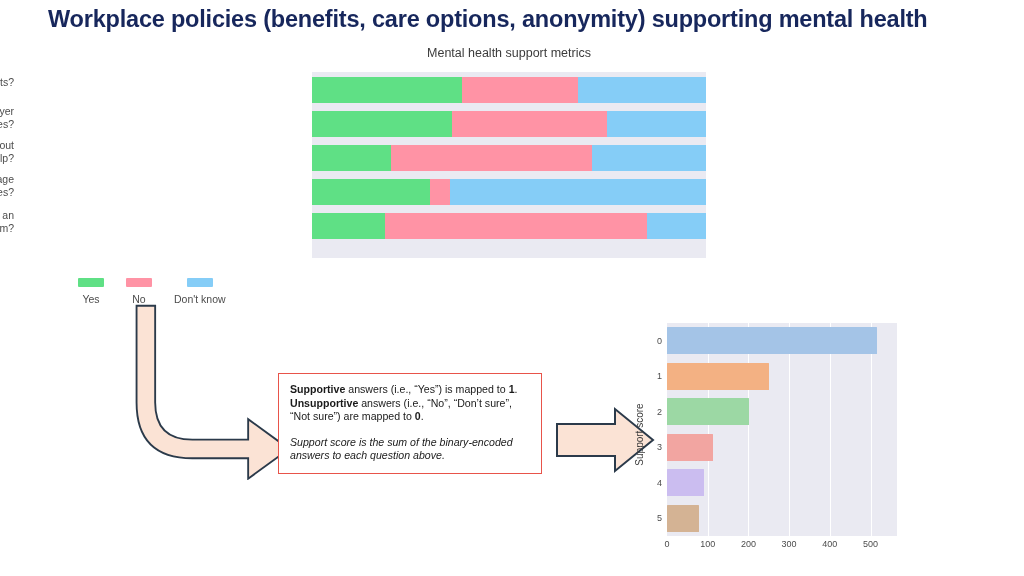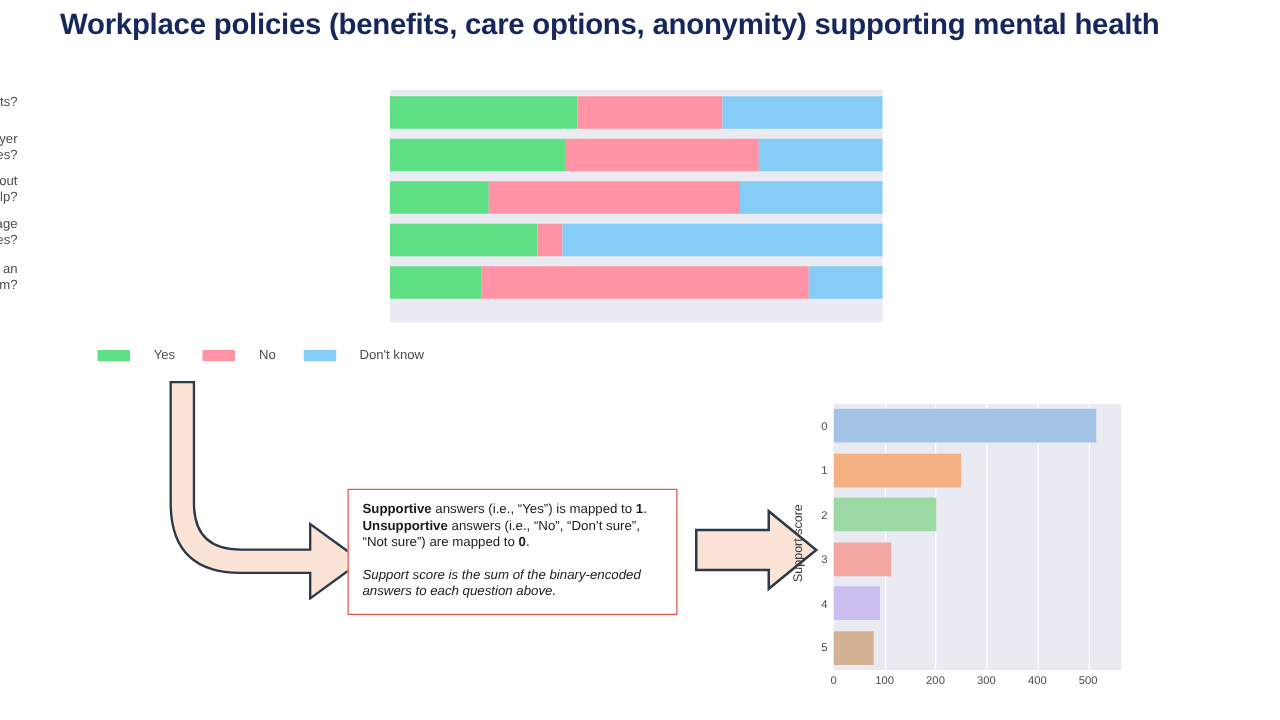--- a/index.html
+++ b/index.html
@@ -102,21 +102,22 @@
     position: absolute;
     left: 78px;
     top: 278px;
     display: flex;
     gap: 22px;
     align-items: center;
   }
   .legend-item {
     display: flex;
     align-items: center;
-    gap: 19px;
+    gap: 6px;
+    flex-direction: column;
   }
   .legend-swatch {
     width: 26px;
     height: 9px;
     border-radius: 1px;
   }
   .legend-text {
     font-size: 10.5px;
     color: #4c4c4c;
   }
@@ -141,21 +142,20 @@
   #mapping-box {
     position: absolute;
     left: 278px;
     top: 373px;
     width: 264px;
     height: 101px;
     border: 1.4px solid #e8544a;
     background: #ffffff;
     box-sizing: border-box;
     padding: 9px 10px 6px 11px;
-    margin-top: 18px;
   }
   #mapping-box p {
     margin: 0;
     font-size: 10.6px;
     color: #1a1a1a;
     line-height: 13.6px;
   }
   #mapping-box .note-italic {
     font-style: italic;
     margin-top: 12px;
@@ -243,20 +243,21 @@
     color: #3b3b3b;
   }
 </style>
 </head>
 <body>
 
 <div id="slide-title" style="color: rgb(23, 39, 92);">Workplace policies (benefits, care options, anonymity) supporting mental health</div>
 
 <div id="likert-chart">
 
+  <div id="likert-title">Mental health support metrics</div>
 
   <div class="q-label" style="top:30px;">Does your employer provide mental health benefits?</div>
   <div class="q-label" style="top:59px;">Do you know the options for mental health care your employer provides?</div>
   <div class="q-label" style="top:93px;">Does your employer provide resources to learn more about mental health issues and how to seek help?</div>
   <div class="q-label" style="top:127px;">Is your anonymity protected if you choose to take advantage of mental health or substance abuse treatment resources?</div>
   <div class="q-label" style="top:163px;">Has your employer ever discussed mental health as part of an employee wellness program?</div>
 
   <div id="likert-plot">
     <div class="likert-row" style="top:5px;">
         <div class="likert-seg" style="width: 38%; background: rgb(95, 224, 133);"></div>

